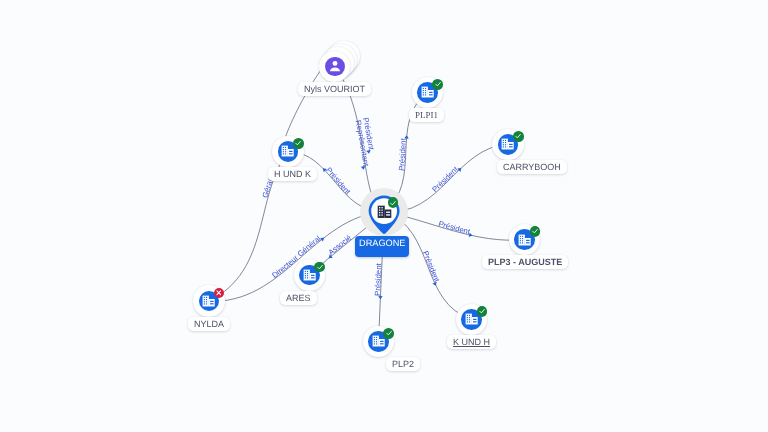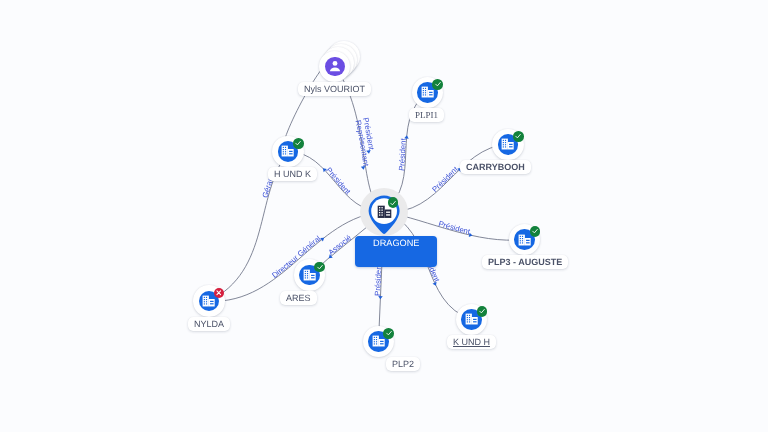--- a/index.html
+++ b/index.html
@@ -16,22 +16,22 @@
         box-shadow:0 1px 2.5px rgba(40,50,80,.16), 0 0 1.5px rgba(40,50,80,.10);}
   .inner{position:absolute;border-radius:50%;
          display:flex;align-items:center;justify-content:center;}
   .badge{position:absolute;border-radius:50%;
          display:flex;align-items:center;justify-content:center;}
   .lbl{position:absolute;opacity:.999;white-space:nowrap;border-radius:5px;
        background:#fff;color:#4b5268;font-size:9px;line-height:14px;height:14px;
        padding:0 6px;
        box-shadow:0 1px 2.5px rgba(40,50,80,.16), 0 0 1px rgba(40,50,80,.12);
        text-align:right;}
-  .lbl.sel{background:#1668e3;color:#fff;font-size:9.2px;line-height:14.4px;height:31px;
-           padding:0 18px;border-radius:4px;
+  .lbl.sel{background:#1668e3;color:#fff;font-size:9.2px;line-height:14.4px;height:21px;
+           padding:0 4px;border-radius:4px;
            box-shadow:0 1px 2.5px rgba(20,60,140,.25);}
 </style>
 </head>
 <body>
 
 <div id="graph">
   <svg class="layer" id="edgelayer" viewBox="0 0 768 432">
       <defs>
         <path id="tp0_0" d="M340.00,64.69 C376.35,113.32 363.50,198.98 389.50,209.69" fill="none" stroke="none"></path>
         <path id="tp0_1" d="M332.43,67.28 C368.78,115.90 355.93,201.56 381.93,212.28" fill="none" stroke="none"></path>
@@ -201,21 +201,21 @@
               <rect x="13.3" y="9.6" width="5.9" height="1.95"></rect>
               <rect x="13.3" y="13.6" width="5.9" height="1.95"></rect>
             </g>
           </svg>
         </div>
         <div class="badge" style="left: 512.95px; top: 130.85px; height: 10.7px; width: 10.7px; background: rgb(19, 130, 60);">
           <svg width="8" height="8" viewBox="0 0 24 24">
             <path d="M5.2 12.6l4.9 5.0 8.9-10.4" stroke="#fff" stroke-width="2.6" fill="none" stroke-linecap="round" stroke-linejoin="round"></path>
           </svg>
         </div>
-        <div class="lbl" style="left: 460px; top: 159.7px; font-weight: bold;">CARRYBOOH</div>
+        <div class="lbl" style="left: 497px; top: 159.7px;">CARRYBOOH</div>
       </div>
       <div class="node">
         <div class="disc" style="left: 508.9px; top: 223.8px; height: 31.6px; width: 31.6px;"></div>
         <div class="inner" style="left: 514.4px; top: 229.3px; height: 20.6px; width: 20.6px; background: rgb(22, 104, 227);">
           <svg width="13.3" height="12.090909090909092" viewBox="0 0 22 20">
             <path fill="#fff" d="M1 1h10.4v18H1z"></path>
             <path fill="#fff" d="M11.4 6.6h9.6v12.4h-9.6z"></path>
             <g fill="#1668e3">
               <rect x="2.9" y="3.0" width="1.95" height="1.95"></rect>
               <rect x="6.5" y="3.0" width="1.95" height="1.95"></rect>

